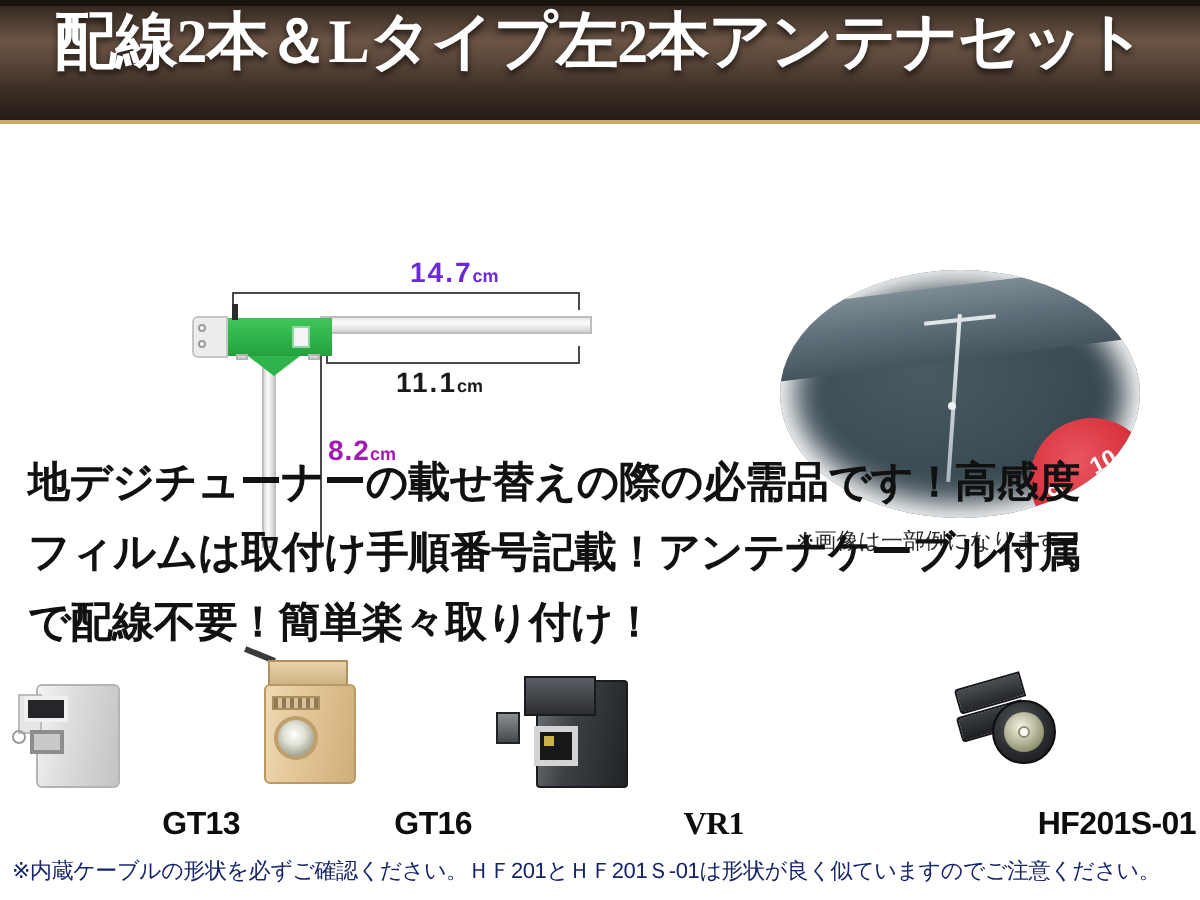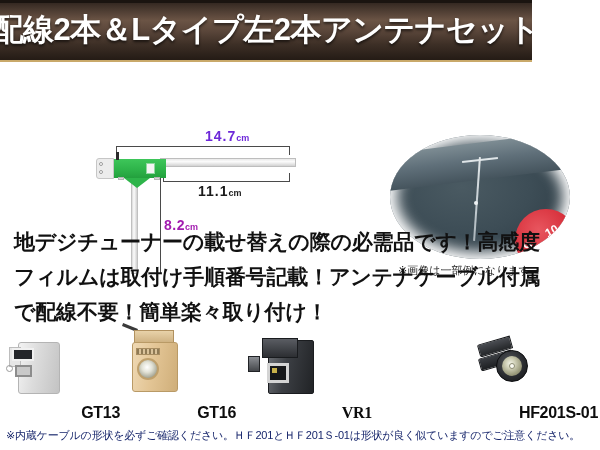--- a/index.html
+++ b/index.html
@@ -12,35 +12,36 @@
     height: 450px;
     overflow: hidden;
     font-family: "Liberation Sans", "DejaVu Sans", sans-serif;
     position: relative;
   }
 
   
   .header {
     position: absolute;
     left: 0; top: 0;
-    width: 532px;
+    width: 600px;
     height: 62px;
     background: linear-gradient(180deg,
         #2b211b 0%,
         #4a3a30 16%,
         #6b5445 34%,
         #5a463a 52%,
         #3d2f26 74%,
         #241b15 100%);
     box-sizing: border-box;
     border-bottom: 2px solid #c9a96a;
     display: flex;
-    align-items: center;
+    align-items: flex-start;
     justify-content: center;
     overflow: hidden;
+    font-family: Liberation Serif, serif;
   }
   .header::before {
     content: "";
     position: absolute;
     left: 0; top: 0;
     width: 600px; height: 3px;
     background: #1a1410;
   }
   .header-title {
     position: relative;

